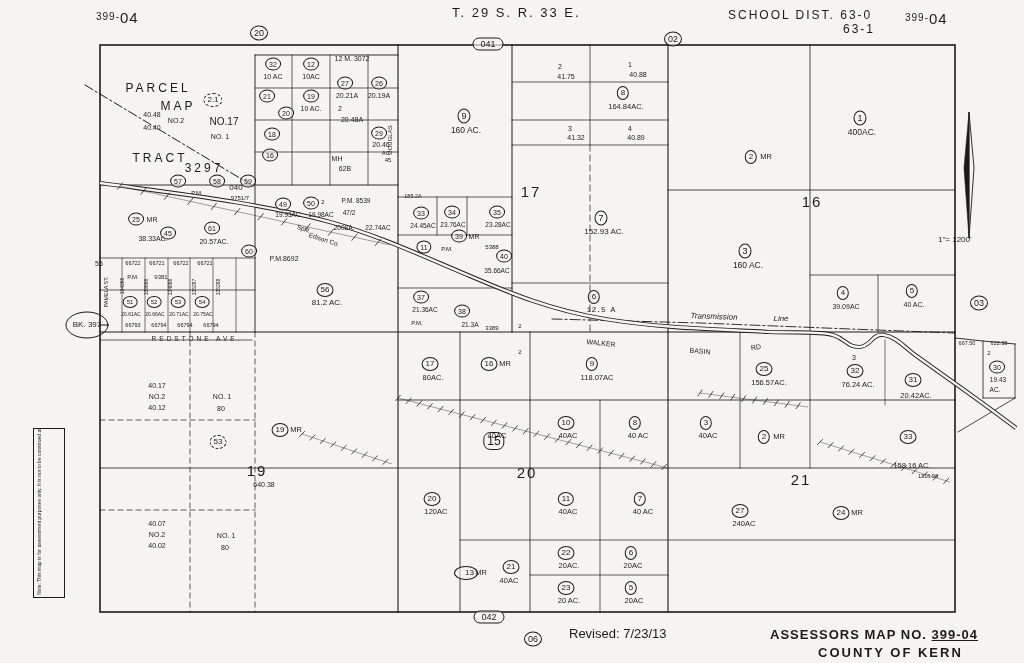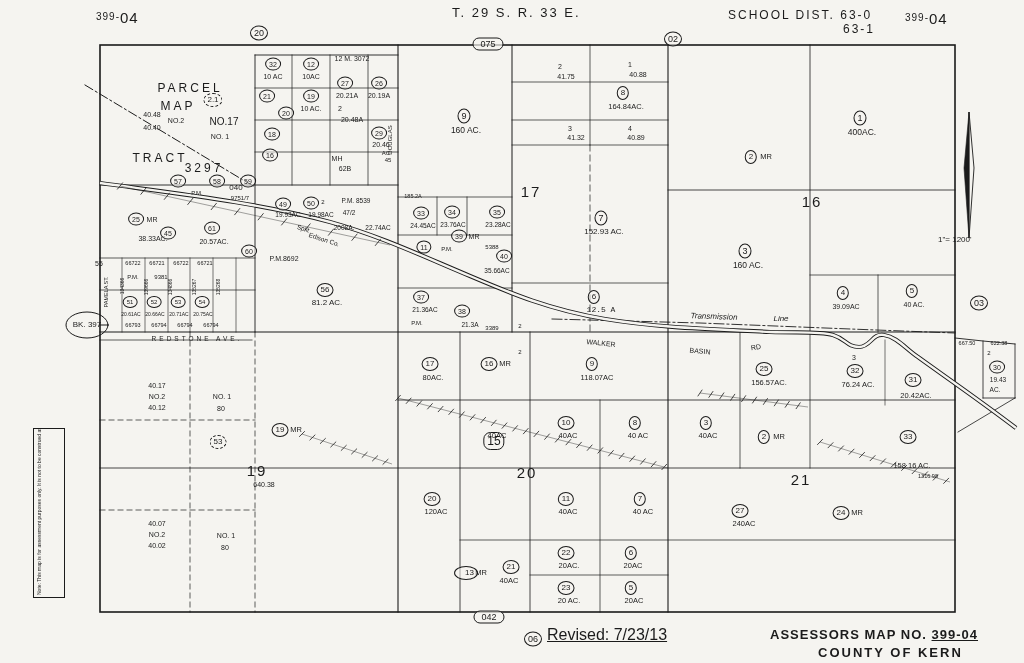--- a/index.html
+++ b/index.html
@@ -25,21 +25,21 @@
   #school1{left:728px;top:9px;font-size:12px;letter-spacing:2px;}
   #school2{left:843px;top:23px;font-size:12px;letter-spacing:2px;}
   #sheet-right{left:905px;top:11px;}
   #scale-text{left:938px;top:236px;font-size:8px;}
   #bk-text{left:66px;top:321px;width:42px;text-align:center;font-size:8px;}
   #note-box{
     left:33px;top:428px;width:26px;height:164px;border:1.5px solid #1b1b1b;
     font-size:5px;line-height:1.35;overflow:hidden;background:#f5f4f0;
     writing-mode:vertical-rl;transform:rotate(180deg);padding:2px;
   }
-  #revised{left:547px;top:627px;font-size:16px;text-decoration:underline;}
+  #revised{left:569px;top:627px;font-size:13px;}
   #assessors{left:770px;top:628px;font-size:13px;font-weight:bold;letter-spacing:1px;}
   #assessors .mapno{text-decoration:underline;font-weight:bold;}
   #county{left:818px;top:646px;font-size:13px;font-weight:bold;letter-spacing:2px;}
 </style>
 </head>
 <body>
 
 <div id="map-canvas">
 
   <svg id="lines" width="1024" height="663" viewBox="0 0 1024 663">
@@ -218,31 +218,31 @@
   <div class="chrome" id="bk-text">BK. 397</div>
   <div class="chrome" id="note-box">Note: This map is for assessment purposes only. It is not to be construed as portraying legal ownership or divisions of land for purpose of zoning or subdivision law.</div>
   <div class="chrome" id="revised">Revised: 7/23/13</div>
   <div class="chrome" id="assessors">
     <span>ASSESSORS  MAP  NO.</span>
     <span class="mapno">399-04</span>
   </div>
   <div class="chrome" id="county">COUNTY  OF  KERN</div>
 
 <div class="lbl c" style="left: 259px; top: 33px; font-size: 9px; transform: translate(-50%, -50%);">20</div>
-    <div class="lbl o" style="left: 488px; top: 44px; font-size: 9px; transform: translate(-50%, -50%);">075</div>
+    <div class="lbl o" style="left: 488px; top: 44px; font-size: 9px; transform: translate(-50%, -50%);">041</div>
     <div class="lbl c" style="left: 673px; top: 39px; font-size: 9px; transform: translate(-50%, -50%);">02</div>
     <div class="lbl c" style="left: 979px; top: 303px; font-size: 9px; transform: translate(-50%, -50%);">03</div>
     <div class="lbl o" style="left: 489px; top: 617px; font-size: 9px; transform: translate(-50%, -50%);">042</div>
     <div class="lbl c" style="left: 533px; top: 639px; font-size: 9px; transform: translate(-50%, -50%);">06</div>
     <div class="lbl big" style="left: 531px; top: 191px; font-size: 15px; transform: translate(-50%, -50%);">17</div>
     <div class="lbl big" style="left: 812px; top: 201px; font-size: 15px; transform: translate(-50%, -50%);">16</div>
     <div class="lbl big" style="left: 257px; top: 470px; font-size: 15px; transform: translate(-50%, -50%);">19</div>
     <div class="lbl big" style="left: 527px; top: 472px; font-size: 15px; transform: translate(-50%, -50%);">20</div>
     <div class="lbl big" style="left: 801px; top: 479px; font-size: 15px; transform: translate(-50%, -50%);">21</div>
-    <div class="lbl sp" style="left: 158px; top: 88px; font-size: 12px; transform: translate(-50%, -50%); margin-left: 32px;">PARCEL</div>
+    <div class="lbl sp" style="left: 158px; top: 88px; font-size: 12px; transform: translate(-50%, -50%);">PARCEL</div>
     <div class="lbl sp" style="left: 178px; top: 106px; font-size: 12px; transform: translate(-50%, -50%);">MAP</div>
     <div class="lbl" style="left: 224px; top: 122px; font-size: 10px; transform: translate(-50%, -50%);">NO.17</div>
     <div class="lbl sp" style="left: 160px; top: 158px; font-size: 12px; transform: translate(-50%, -50%);">TRACT</div>
     <div class="lbl sp" style="left: 204px; top: 168px; font-size: 12px; transform: translate(-50%, -50%);">3297</div>
     <div class="lbl dc" style="left: 213px; top: 100px; font-size: 8px; transform: translate(-50%, -50%);">2.1</div>
     <div class="lbl" style="left: 152px; top: 114px; font-size: 7px; transform: translate(-50%, -50%);">40.48</div>
     <div class="lbl" style="left: 152px; top: 127px; font-size: 7px; transform: translate(-50%, -50%);">40.40</div>
     <div class="lbl" style="left: 176px; top: 120px; font-size: 7px; transform: translate(-50%, -50%);">NO.2</div>
     <div class="lbl" style="left: 220px; top: 136px; font-size: 7px; transform: translate(-50%, -50%);">NO. 1</div>
     <div class="lbl" style="left: 352px; top: 58px; font-size: 7px; transform: translate(-50%, -50%);">12 M. 3072</div>

